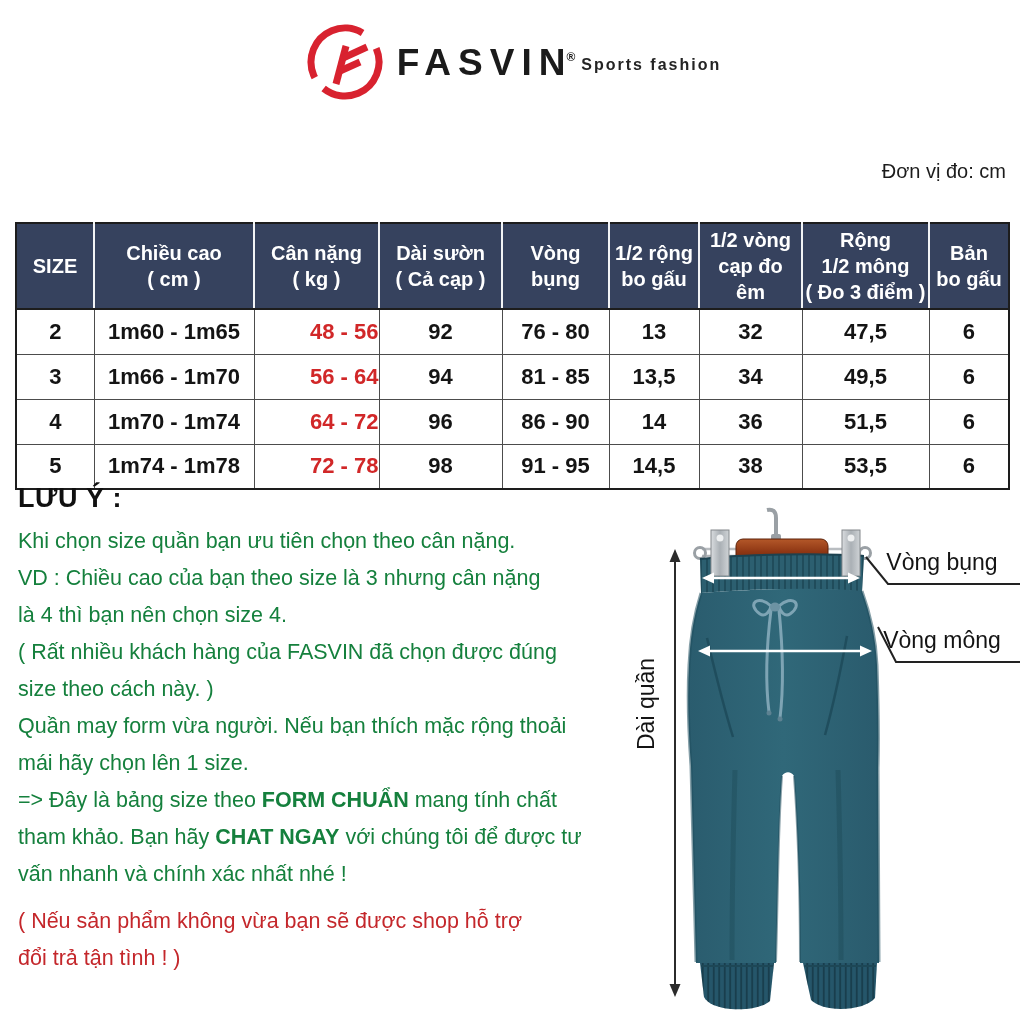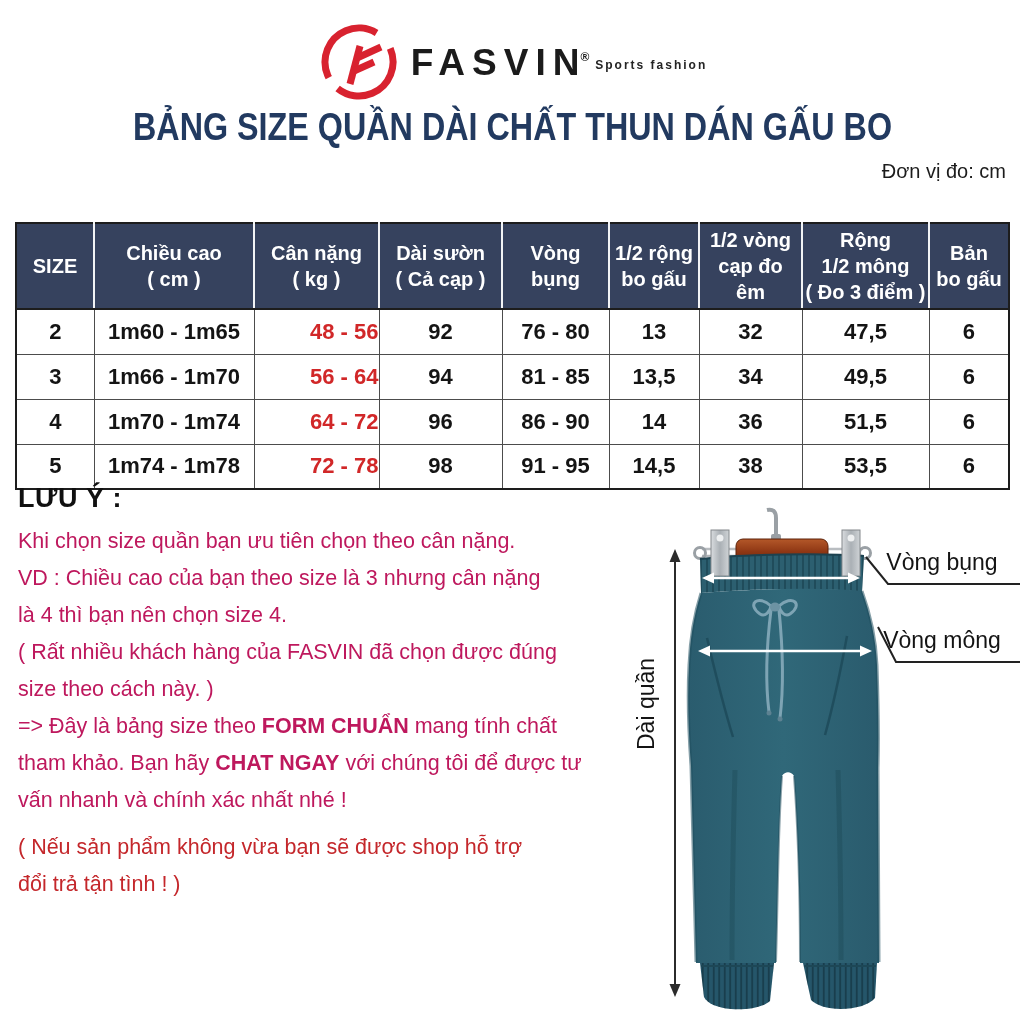--- a/index.html
+++ b/index.html
@@ -10,21 +10,21 @@
     position:relative; overflow:hidden;
   }
   .page { position:absolute; inset:0; background:#fff; }
 
   
   .logo-row{ position:absolute; top:20px; left:0; width:100%;
     display:flex; justify-content:center; align-items:center; gap:10px; }
   .logo-text{ display:flex; align-items:center; }
   .wordmark{ font-size:37px; font-weight:700; letter-spacing:7px; color:#1b1b1b; line-height:1; position:relative; }
   .reg{ font-size:12px; font-weight:700; position:relative; top:-14px; left:-6px; letter-spacing:0; }
-  .tagline{ font-size:12px; font-weight:700; letter-spacing:2px; color:#242424; margin-top:5px; }
+  .tagline{ font-size:16px; font-weight:700; letter-spacing:2px; color:#242424; margin-top:5px; }
 
   
   .page-title{ position:absolute; top:106px; left:0; width:100%; text-align:center;
     color:#223a60; font-size:38px; font-weight:700; white-space:nowrap; }
   .page-title > span{ display:inline-block; transform:scaleX(.85); transform-origin:center; letter-spacing:0px; }
   .meta{ position:absolute; top:156px; right:18px; text-align:right; color:#1c1c1c; }
   .meta div{ font-size:20px; line-height:31px; }
 
   
   table.size-table{ position:absolute; top:222px; left:15px; width:993px;
@@ -40,21 +40,21 @@
   .size-table td{
     background:#fff; color:#141414; font-size:22px; font-weight:700;
     height:45px; text-align:center; vertical-align:middle;
     border:1px solid #4c4c4c;
   }
   .size-table td.red{ color:#d12728;text-align:right; }
 
   
   .notes{ position:absolute; top:483px; left:18px; width:566px; }
   .notes-heading{ font-size:27px; font-weight:800; color:#101010; margin-bottom:9px; letter-spacing:.5px; }
-  .note{ font-size:21.5px; line-height:37px; color:#be185d; white-space:pre-line; }
+  .note{ font-size:21.5px; line-height:37px; color:#15803d; white-space:pre-line; }
   .note b{ font-weight:700; }
   .note-return{ color:#c4272b; text-align:left; margin-top:10px; }
 
   
   .figure{ position:absolute; top:500px; left:590px; width:430px; height:524px; }
   .figure svg{ display:block; width:100%; height:100%; }
   .figure text{ font-family:"Liberation Sans","DejaVu Sans",sans-serif; font-size:23px; fill:#141414; }
 </style>
 </head>
 <body>
@@ -67,23 +67,20 @@
       <path d="M33,64 L43,26" stroke="#d8222f" stroke-width="7" fill="none"></path>
       <path d="M40,38 L64,27" stroke="#d8222f" stroke-width="7" fill="none"></path>
       <path d="M37,51 L57,42" stroke="#d8222f" stroke-width="7" fill="none"></path>
     </svg>
     <div class="logo-text">
       <div class="wordmark"><span>FASVIN</span><span class="reg">®</span></div>
       <div class="tagline">Sports fashion</div>
     </div>
   </div>
 
-  <div class="page-title">
-    <span>BẢNG SIZE QUẦN DÀI CHẤT THUN DÁN GẤU BO</span>
-  </div>
 
   <div class="meta">
     <div>Đơn vị đo: cm</div>
   </div>
 
   <table class="size-table">
     <colgroup>
       <col style="width:78px">
         <col style="width:160px">
         <col style="width:125px">
@@ -162,20 +159,22 @@
   </tbody>
     </table>
 
   <div class="notes">
     <div class="notes-heading">LƯU Ý :</div>
     <p class="note">Khi chọn size quần bạn ưu tiên chọn theo cân nặng.</p>
     <p class="note">VD : Chiều cao của bạn theo size là 3 nhưng cân nặng
 là 4 thì bạn nên chọn size 4.</p>
     <p class="note">( Rất nhiều khách hàng của FASVIN đã chọn được đúng
 size theo cách này. )</p>
+    <p class="note">Quần may form vừa người. Nếu bạn thích mặc rộng thoải
+mái hãy chọn lên 1 size.</p>
     <p class="note"><span>=&gt; Đây là bảng size theo </span><b>FORM CHUẨN</b><span> mang tính chất
 tham khảo. Bạn hãy </span><b>CHAT NGAY</b><span> với chúng tôi để được tư
 vấn nhanh và chính xác nhất nhé !</span></p>
     <p class="note note-return">( Nếu sản phẩm không vừa bạn sẽ được shop hỗ trợ
 đổi trả tận tình ! )</p>
   </div>
 
   <div class="figure">
     <svg viewBox="0 0 430 524">
       <defs>

